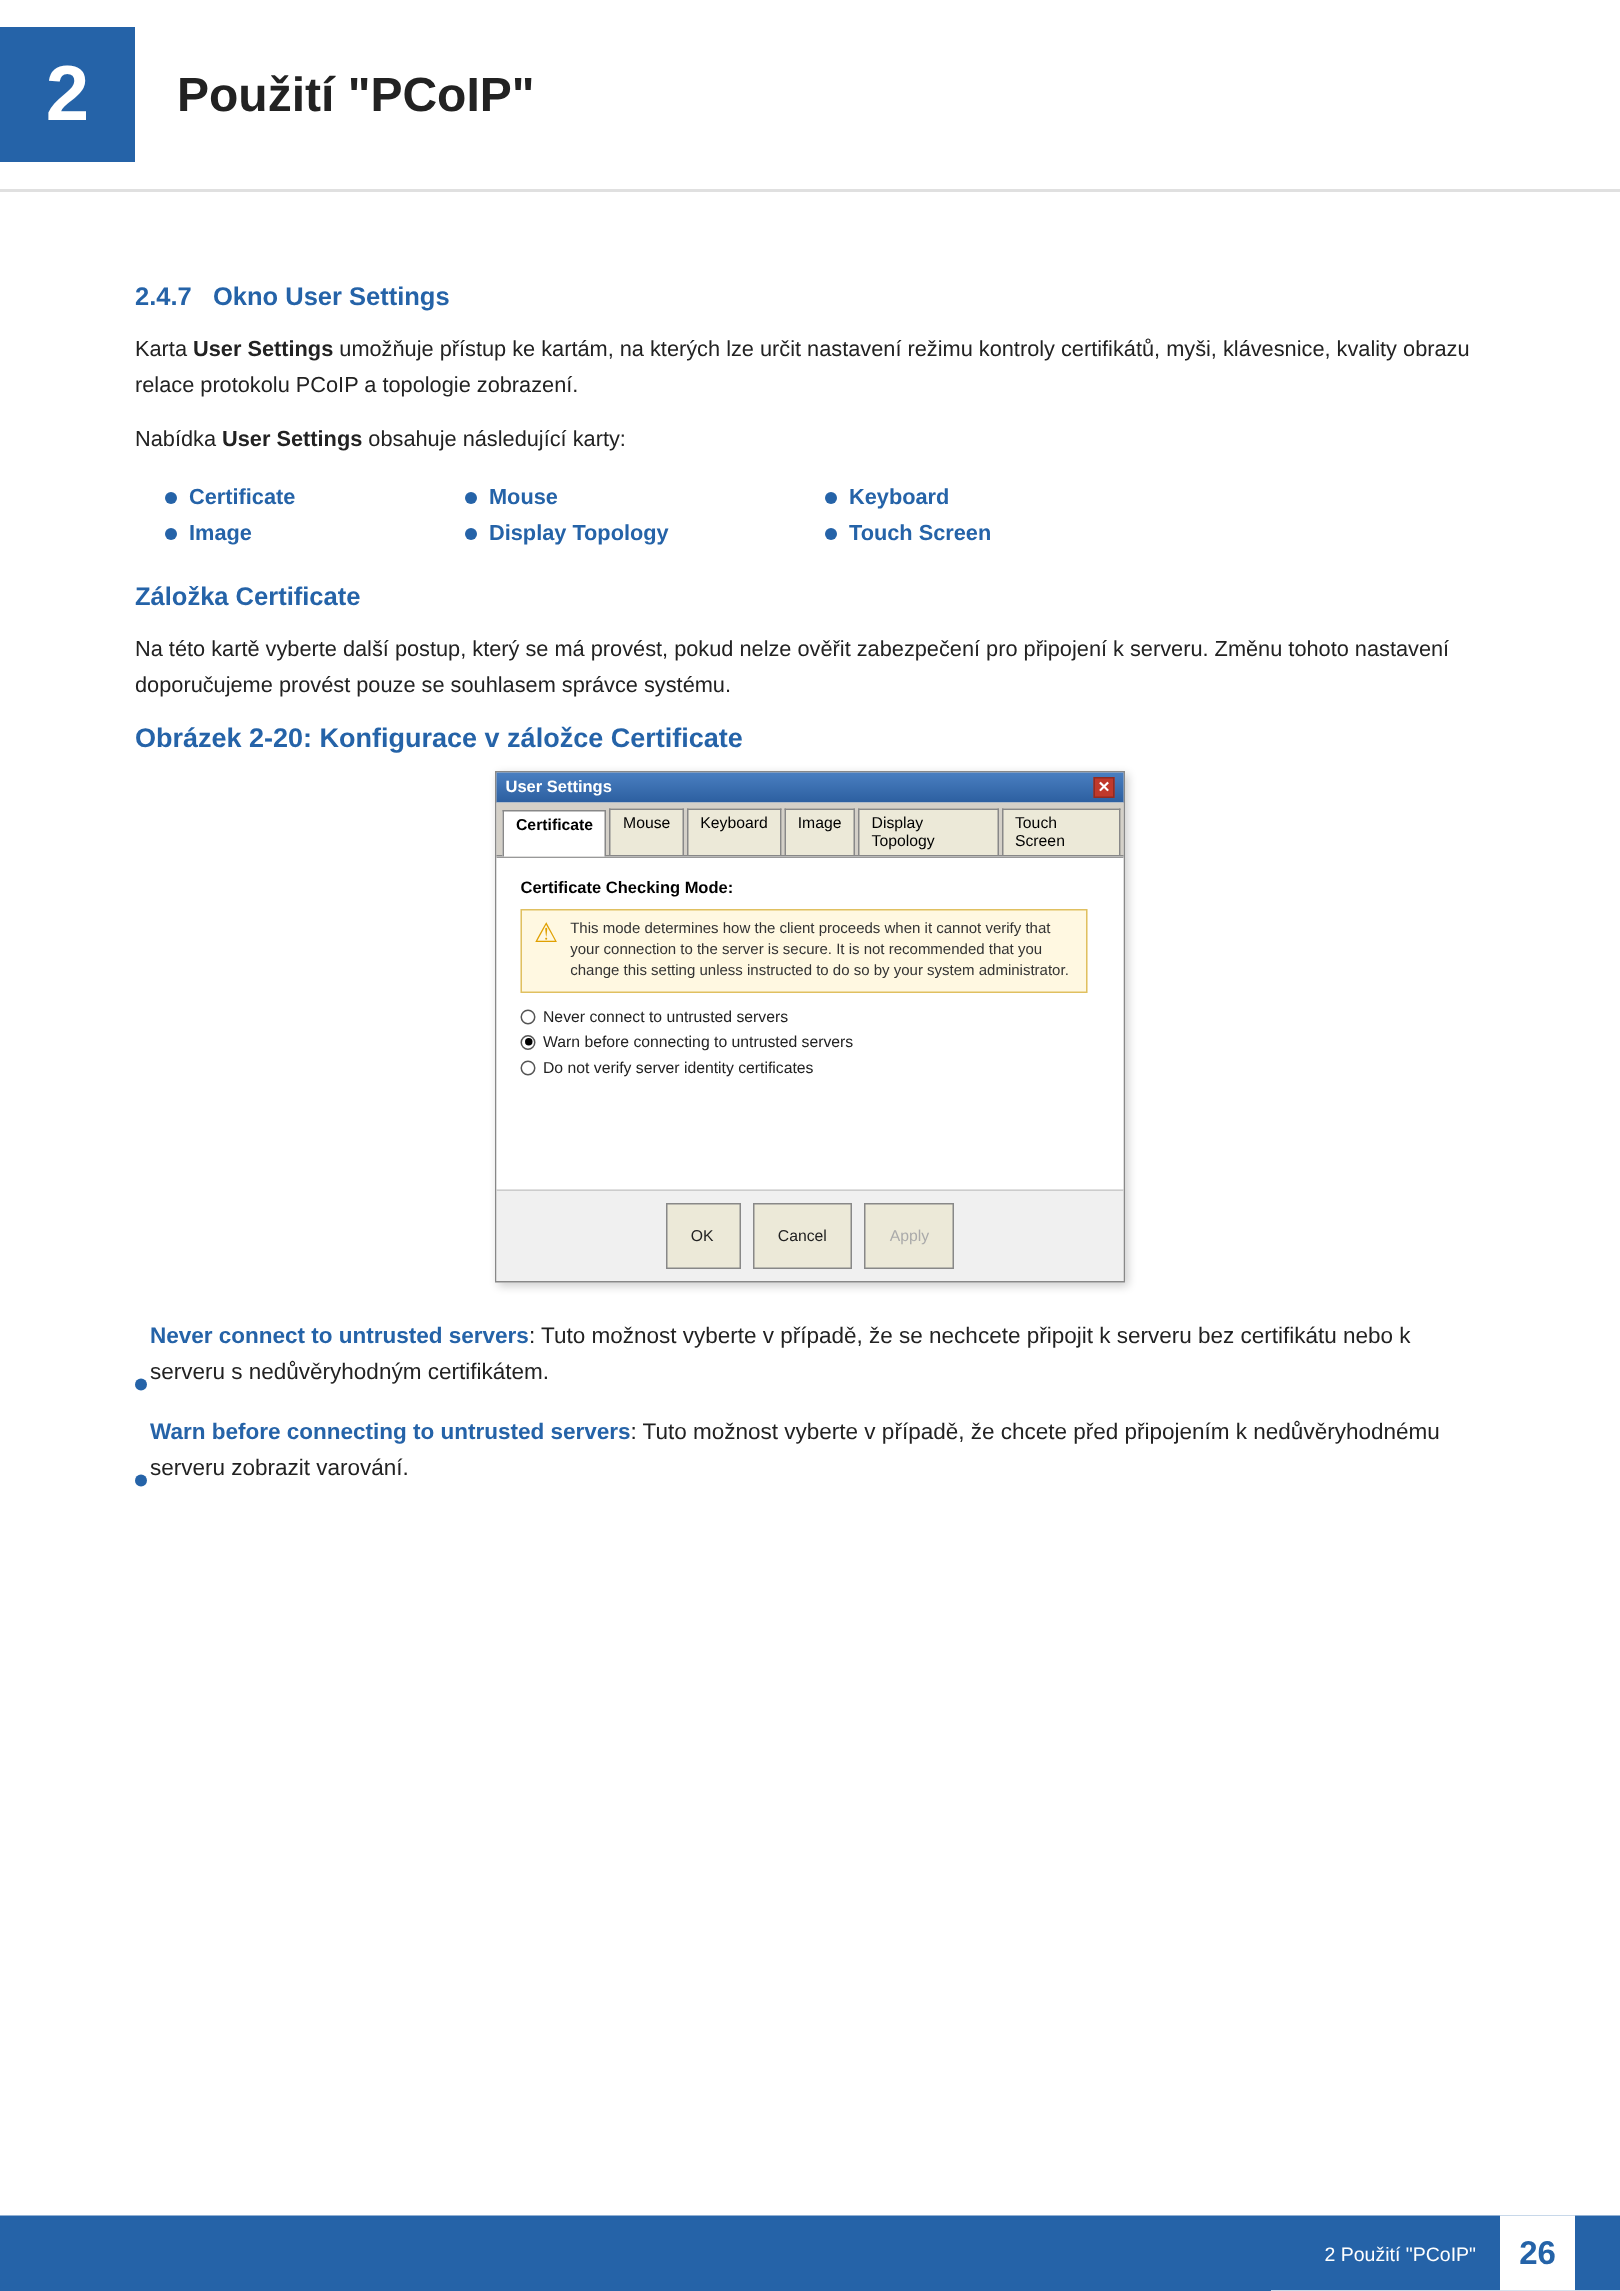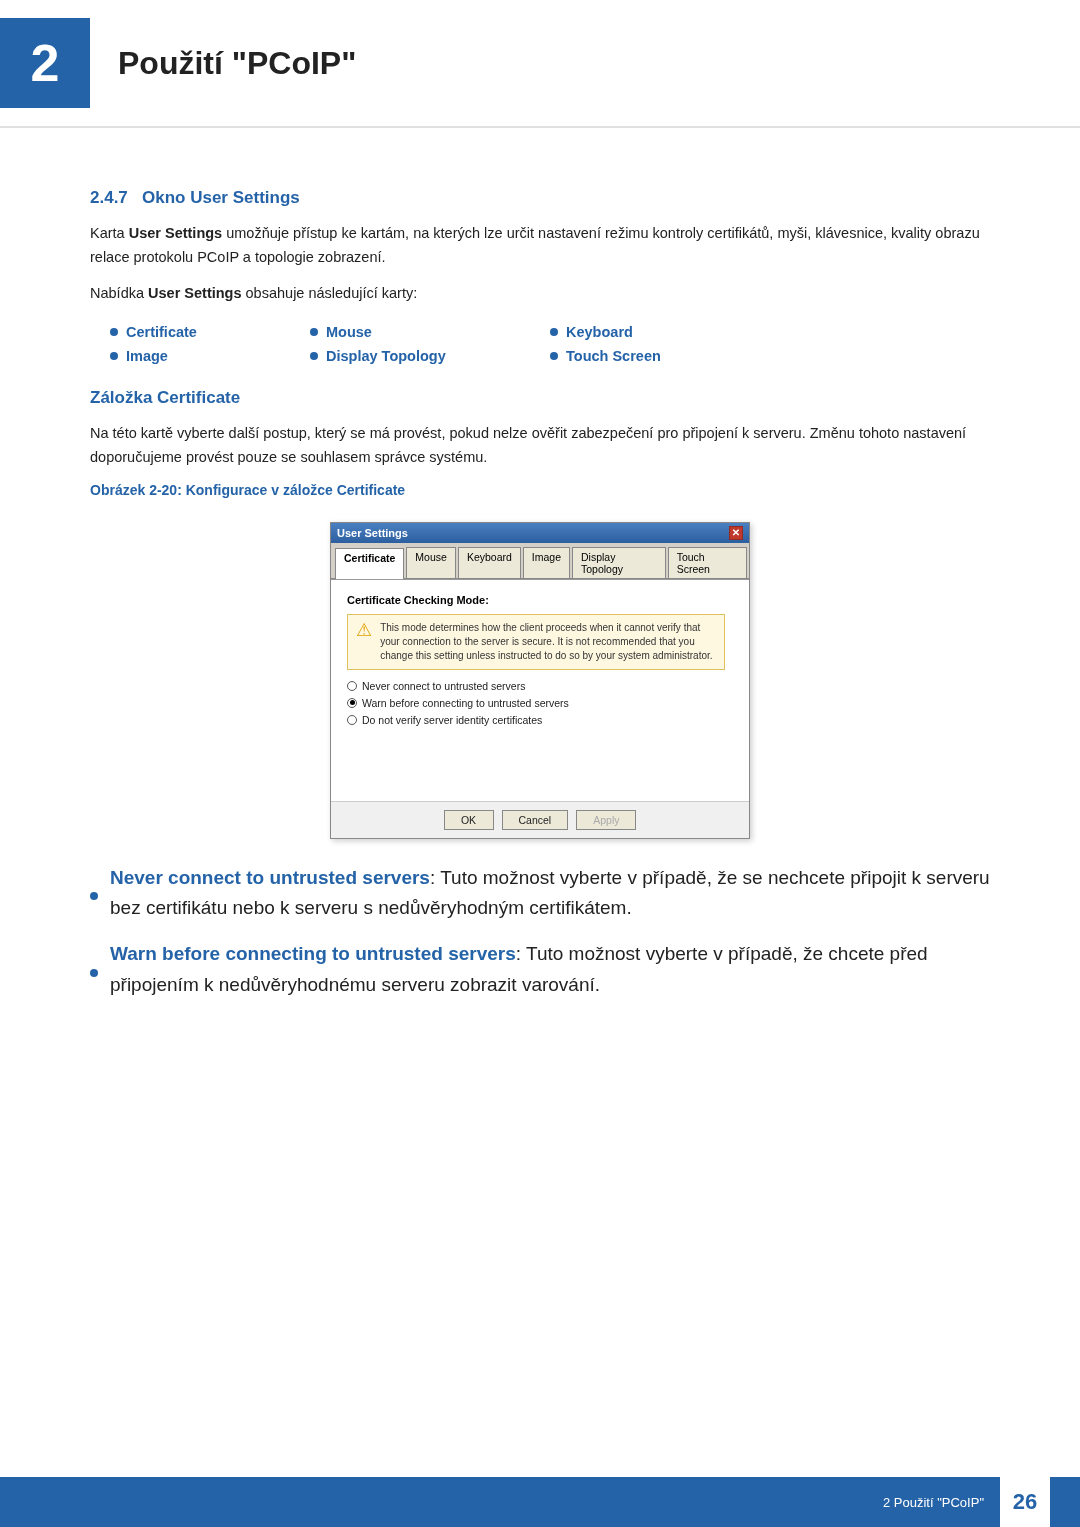--- a/index.html
+++ b/index.html
@@ -94,23 +94,23 @@
       background: #2563a8;
       flex-shrink: 0;
     }
     .menu-item-label {
       font-weight: bold;
       color: #2563a8;
     }
 
     
     .figure-caption {
-      font-size: 14px;
+      font-size: 18px;
       color: #333;
-      margin-bottom: 24px;
+      margin-bottom: 11px;
     }
     .figure-caption span {
       font-weight: bold;
       color: #2563a8;
     }
 
     
     .dialog-wrapper {
       display: flex;
       justify-content: center;
@@ -228,43 +228,42 @@
       background: #f0f0f0;
       border-top: 1px solid #ccc;
       display: flex;
       justify-content: center;
       gap: 8px;
       padding: 8px 10px;
     }
     .dialog-btn {
       background: #ece9d8;
       border: 1px solid #888;
-      padding: 3px 16px;
+      padding: 15px 16px;
       font-size: 10.5px;
       cursor: pointer;
       min-width: 50px;
-      text-align: center;
     }
     .dialog-btn:disabled, .dialog-btn.disabled {
       color: #aaa;
     }
 
     
     .bullet-list {
       margin: 14px 0;
       padding-left: 0;
       list-style: none;
     }
     .bullet-list li {
       display: flex;
-      gap: 12px;
+      gap: 2px;
       margin-bottom: 16px;
-      font-size: 19px;
+      font-size: 15px;
       line-height: 1.6;
-      align-items: center;
+      align-items: flex-end;
     }
     .bullet-list li .bullet-dot {
       margin-top: 6px;
       flex-shrink: 0;
     }
     .bullet-list li .item-text {
       flex: 1;
     }
     .bold-blue {
       font-weight: bold;

